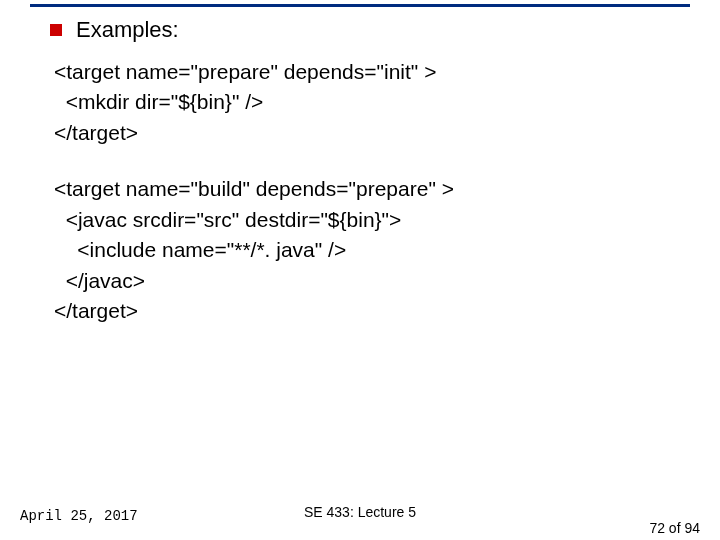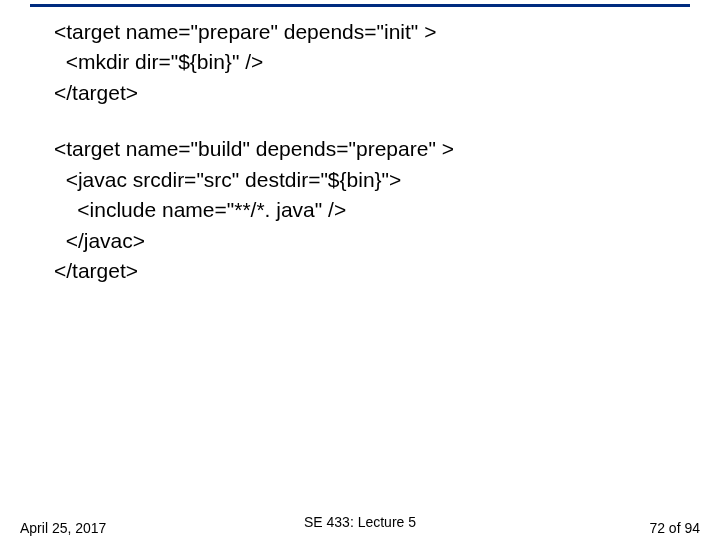--- a/index.html
+++ b/index.html
@@ -68,44 +68,49 @@
     left: 0;
     width: 720px;
     box-sizing: border-box;
     padding: 0 20px;
     font-size: 14px;
     color: #000;
   }
   .footer-left {
     position: absolute;
     left: 20px;
-    bottom: 0;
+    bottom: 12px;
+    font-family: Liberation Mono, monospace;
   }
   .footer-center {
     position: absolute;
     width: 720px;
     left: 0;
-    bottom: 6px;
+    bottom: 16px;
     text-align: center;
   }
   .footer-right {
     position: absolute;
     right: 20px;
     bottom: 0;
     margin-top: 24px;
   }
 </style>
 </head>
 <body>
 
 <div class="slide">
 
   <hr class="rule">
 
   <div class="body">
+    <div class="bullet-row">
+      <div class="bullet-square"></div>
+      <div class="bullet-label">Examples:</div>
+    </div>
 
     <div class="code">&lt;target name="prepare" depends="init" &gt;
   &lt;mkdir dir="${bin}" /&gt;
 &lt;/target&gt;</div>
     <div class="code block2">&lt;target name="build" depends="prepare" &gt;
   &lt;javac srcdir="src" destdir="${bin}"&gt;
     &lt;include name="**/*. java" /&gt;
   &lt;/javac&gt;
 &lt;/target&gt;</div>
   </div>

